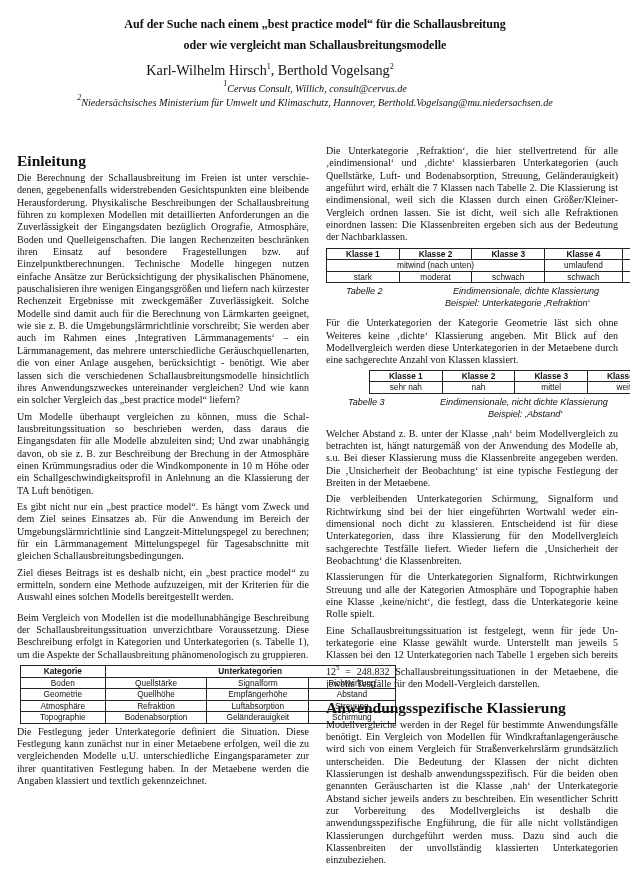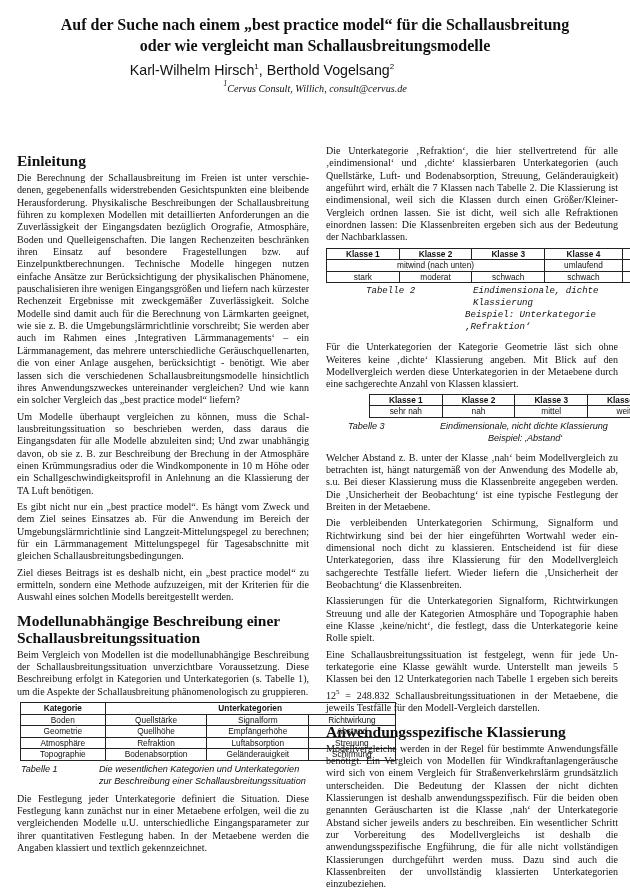--- a/index.html
+++ b/index.html
@@ -1,22 +1,22 @@
 <!DOCTYPE html>
 <html><head>
 <meta charset="utf-8">
 <style>
   html, body { margin: 0; padding: 0; background: #ffffff; }
   body { width: 630px; height: 890px; overflow: hidden; position: relative; color: #111; }
   .page { position: absolute; left: 0; top: 0; width: 630px; height: 890px; }
 
   .title { position: absolute; left: 0; top: 14px; width: 630px; text-align: center;
-    font-family: "Liberation Serif", serif; font-weight: bold; font-size: 16px; line-height: 21px; }
-  .authors { position: absolute; left: 8px; top: 58px; width: 508px; text-align: center;
-    font-family: Liberation Sans, sans-serif; font-size: 14.2px; line-height: 17px; }
+    font-family: "Liberation Serif", serif; font-weight: bold; font-size: 12px; line-height: 21px; }
+  .authors { position: absolute; left: 16px; top: 58px; width: 508px; text-align: center;
+    font-family: Liberation Serif, serif; font-size: 14.2px; line-height: 17px; }
   .authors sup, .aff sup { font-size: 8px; vertical-align: 6px; }
   .aff { position: absolute; left: 0; width: 630px; text-align: center;
     font-family: "Liberation Serif", serif; font-style: italic; font-size: 10.2px; line-height: 13px; }
   .aff1 { top: 77px; }
   .aff2 { top: 91px; }
 
   .col { position: absolute; top: 140px; width: 292px; font-family: "Liberation Serif", serif;
     font-size: 10.05px; line-height: 12.35px; text-align: justify; hyphens: manual; }
   .col-left { left: 17px; top: 152px; }
   .col-right { left: 326px; top: 145px; }
@@ -43,28 +43,30 @@
     <div>oder wie vergleicht man Schallausbreitungsmodelle</div>
   </div>
 
   <div class="authors">
     <span>Karl-Wilhelm Hirsch</span><sup>1</sup><span>, </span><span>Berthold Vogelsang</span><sup>2</sup>
   </div>
 
   <div class="aff aff1">
     <sup>1</sup><span>Cervus Consult, Willich, consult@cervus.de</span>
   </div>
+  <div class="aff aff2">
+    <sup>2</sup><span>Niedersächsisches Ministerium für Umwelt und Klimaschutz, Hannover, Berthold.Vogelsang@mu.niedersachsen.de</span>
+  </div>
 
   <div class="col col-left">
     <h2>Einleitung</h2>
     <p>Die Berechnung der Schallausbreitung im Freien ist unter verschie­denen, gegebenenfalls widerstrebenden Gesichtspunkten eine blei­bende Herausforderung. Physikalische Beschreibungen der Schal­lausbreitung führen zu komplexen Modellen mit detaillierten An­forderungen an die Zuverlässigkeit der Eingangsdaten bezüglich Orografie, Atmosphäre, Boden und Quelleigenschaften. Die langen Rechenzeiten beschränken ihren Einsatz auf besondere Fragestel­lungen bzw. auf Einzelpunktberechnungen. Technische Modelle hingegen nutzen einfache Ansätze zur Berücksichtigung der physi­kalischen Phänomene, pauschalisieren ihre wenigen Eingangsgrö­ßen und liefern nach kürzester Rechenzeit Ergebnisse mit zweck­gemäßer Zuverlässigkeit. Solche Modelle sind damit auch für die Berechnung von Lärmkarten geeignet, wie sie z. B. die Umge­bungslärmrichtlinie vorschreibt; Sie werden aber auch im Rahmen eines ‚Integrativen Lärmmanagements‘ – ein Lärmmanagement, das mehrere unterschiedliche Geräuschquellenarten, die von einer Anlage ausgehen, berücksichtigt - benötigt. Wie aber lassen sich die verschiedenen Schallausbreitungsmodelle hinsichtlich ihres Anwendungszweckes untereinander vergleichen? Und wie kann ein solcher Vergleich das „best practice model“ liefern?</p>
     <p>Um Modelle überhaupt vergleichen zu können, muss die Schal­lausbreitungssituation so beschrieben werden, dass daraus die Eingangsdaten für alle Modelle abzuleiten sind; Und zwar unab­hängig davon, ob sie z. B. zur Beschreibung der Brechung in der Atmosphäre einen Krümmungsradius oder die Windkomponente in 10 m Höhe oder ein Schallgeschwindigkeitsprofil in Anlehnung an die Klassierung der TA Luft benötigen.</p>
     <p>Es gibt nicht nur ein „best practice model“. Es hängt vom Zweck und dem Ziel seines Einsatzes ab. Für die Anwendung im Bereich der Umgebungslärmrichtlinie sind Langzeit-Mittelungspegel zu berechnen; für ein Lärmmanagement Mittelungspegel für Tagesab­schnitte mit gleichen Schallausbreitungsbedingungen.</p>
     <p style="margin-bottom:8px">Ziel dieses Beitrags ist es deshalb nicht, ein „best practice model“ zu ermitteln, sondern eine Methode aufzuzeigen, mit der Kriterien für die Auswahl eines solchen Modells bereitgestellt werden.</p>
-    <h2>Modellunabhängige Beschreibung einer Schallausbreitungssituation</h2>
     <p>Beim Vergleich von Modellen ist die modellunabhängige Be­schreibung der Schallausbreitungssituation unverzichtbare Voraus­setzung. Diese Beschreibung erfolgt in Kategorien und Unterkate­gorien (s. Tabelle 1), um die Aspekte der Schallausbreitung phä­nomenologisch zu gruppieren.</p>
 
     <table class="t" style="width:309px;margin:3px 0 2px 3px;">
       <tbody>
           <tr>
         <th>Kategorie</th>
         <th colspan="3">Unterkategorien</th>
       </tr>
       <tr>
         <td>Boden</td>
@@ -85,25 +87,20 @@
         <td>Streuung</td>
       </tr>
       <tr>
         <td>Topographie</td>
         <td>Bodenabsorption</td>
         <td>Geländerauigkeit</td>
         <td>Schirmung</td>
       </tr>
     </tbody>
       </table>
-    <div class="caption" style="padding-left:78px;margin-left:4px;margin-bottom:6px;">
-      <span class="lbl">Tabelle 1</span>
-      <span class="txt">Die wesentlichen Kategorien und Unterkategorien</span>
-      <span class="txt">zur Beschreibung einer Schallausbreitungssituation</span>
-    </div>
 
     <p>Die Festlegung jeder Unterkategorie definiert die Situation. Diese Festlegung kann zunächst nur in einer Metaebene erfolgen, weil die zu vergleichenden Modelle u.U. unterschiedliche Eingangsparame­ter zur ihrer quantitativen Festlegung haben. In der Metaebene werden die Angaben klassiert und textlich gekennzeichnet.</p>
   </div>
 
   <div class="col col-right">
     <p>Die Unterkategorie ‚Refraktion‘, die hier stellvertretend für alle ‚eindimensional‘ und ‚dichte‘ klassierbaren Unterkategorien (auch Quellstärke, Luft- und Bodenabsorption, Streuung, Geländerauig­keit) angeführt wird, erhält die 7 Klassen nach Tabelle 2. Die Klas­sierung ist eindimensional, weil sich die Klassen durch einen Grö­ßer/Kleiner-Vergleich ordnen lassen. Sie ist dicht, weil sich alle Refraktionen einordnen lassen: Die Klassenbreiten ergeben sich aus der Bedeutung der Nachbarklassen.</p>
 
     <table class="t" style="width:290px;margin:3px 0 2px 0;">
       <tbody>
           <tr>
@@ -124,21 +121,21 @@
         <td>stark</td>
         <td>moderat</td>
         <td>schwach</td>
         <td>schwach</td>
         <td>stark</td>
         <td>moderat</td>
         <td>schwach</td>
       </tr>
     </tbody>
       </table>
-    <div class="caption" style="padding-left:107px;margin-left:40px;margin-bottom:8px;font-family:Liberation Mono, monospace;">
+    <div class="caption" style="padding-left:107px;margin-left:20px;margin-bottom:8px;">
       <span class="lbl">Tabelle 2</span>
       <span class="txt">Eindimensionale, dichte Klassierung</span>
       <span class="txt" style="margin-left:-8px">Beispiel: Unterkategorie ‚Refraktion‘</span>
     </div>
 
     <p style="margin-bottom:3px">Für die Unterkategorien der Kategorie Geometrie läst sich ohne Weiteres keine ‚dichte‘ Klassierung angeben. Mit Blick auf den Modellvergleich werden diese Unterkategorien in der Metaebene durch eine sachgerechte Anzahl von Klassen klassiert.</p>
 
     <table class="t" style="margin:0 0 2px 43px;">
       <tbody>
           <tr>

